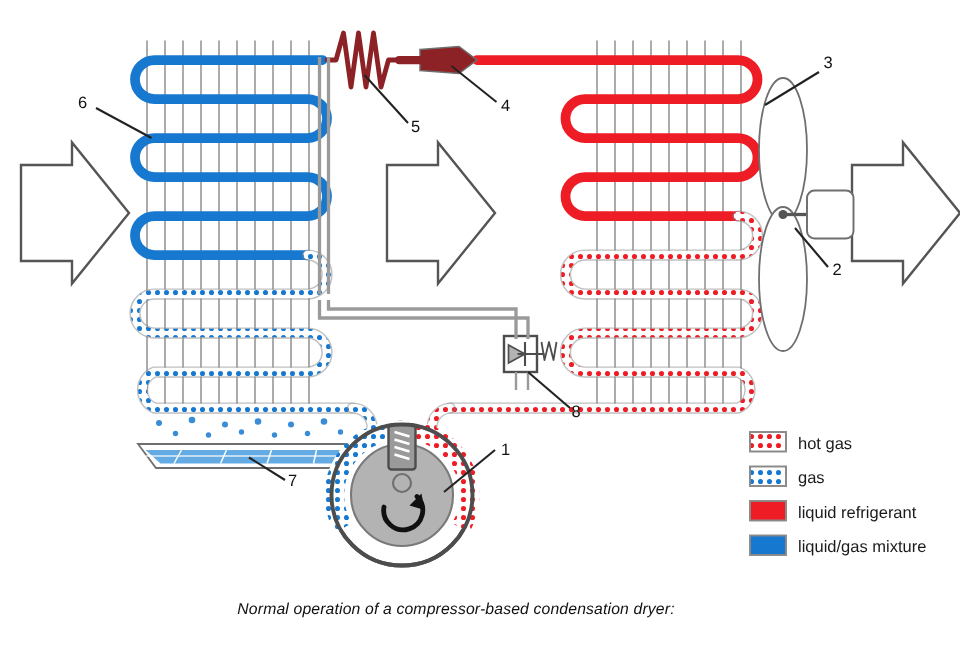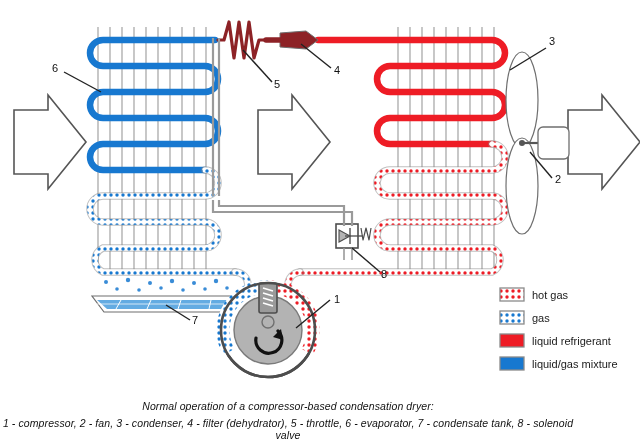--- a/index.html
+++ b/index.html
@@ -1,20 +1,20 @@
 <!DOCTYPE html>
 <html><head>
 <meta charset="utf-8">
 <style>
   html,body{margin:0;padding:0;background:#ffffff;}
   body{width:640px;height:444px;overflow:hidden;
        font-family:"Liberation Sans","DejaVu Sans",sans-serif;}
   #stage{position:relative;width:640px;height:444px;background:#fff;}
   #diagram{position:absolute;left:0;top:0;width:640px;height:444px;}
-  .cap{position:absolute;left:0;width:576px;text-align:center;
+  .cap{position:absolute;left:16px;width:576px;text-align:center;
        font-style:italic;font-size:10.5px;color:#111;letter-spacing:0.1px;}
   #cap1{top:400px;}
   #cap2{top:417px;}
   .lg-text{font-size:11px;fill:#1a1a1a;}
 </style>
 </head>
 <body>
 
 <div id="stage">
 
@@ -236,15 +236,14 @@
         <text class="lg-text" x="532" y="345">liquid refrigerant</text>
       </g>
       <g>
         <rect x="500" y="357" width="24" height="13" fill="#1778d0" stroke="#8a8a8a" stroke-width="1.3"></rect>
         <text class="lg-text" x="532" y="368">liquid/gas mixture</text>
       </g>
     </g>
   </svg>
 
   <div class="cap" id="cap1">Normal operation of a compressor-based condensation dryer:</div>
-  <div class="cap" id="cap2">1 - compressor, 2 - fan, 3 - condenser, 4 - filter (dehydrator), 5 - throttle, 6 - evaporator, 7 - condensate tank, 8 - solenoid valve</div>
 
 </div>
 
 </body></html>

